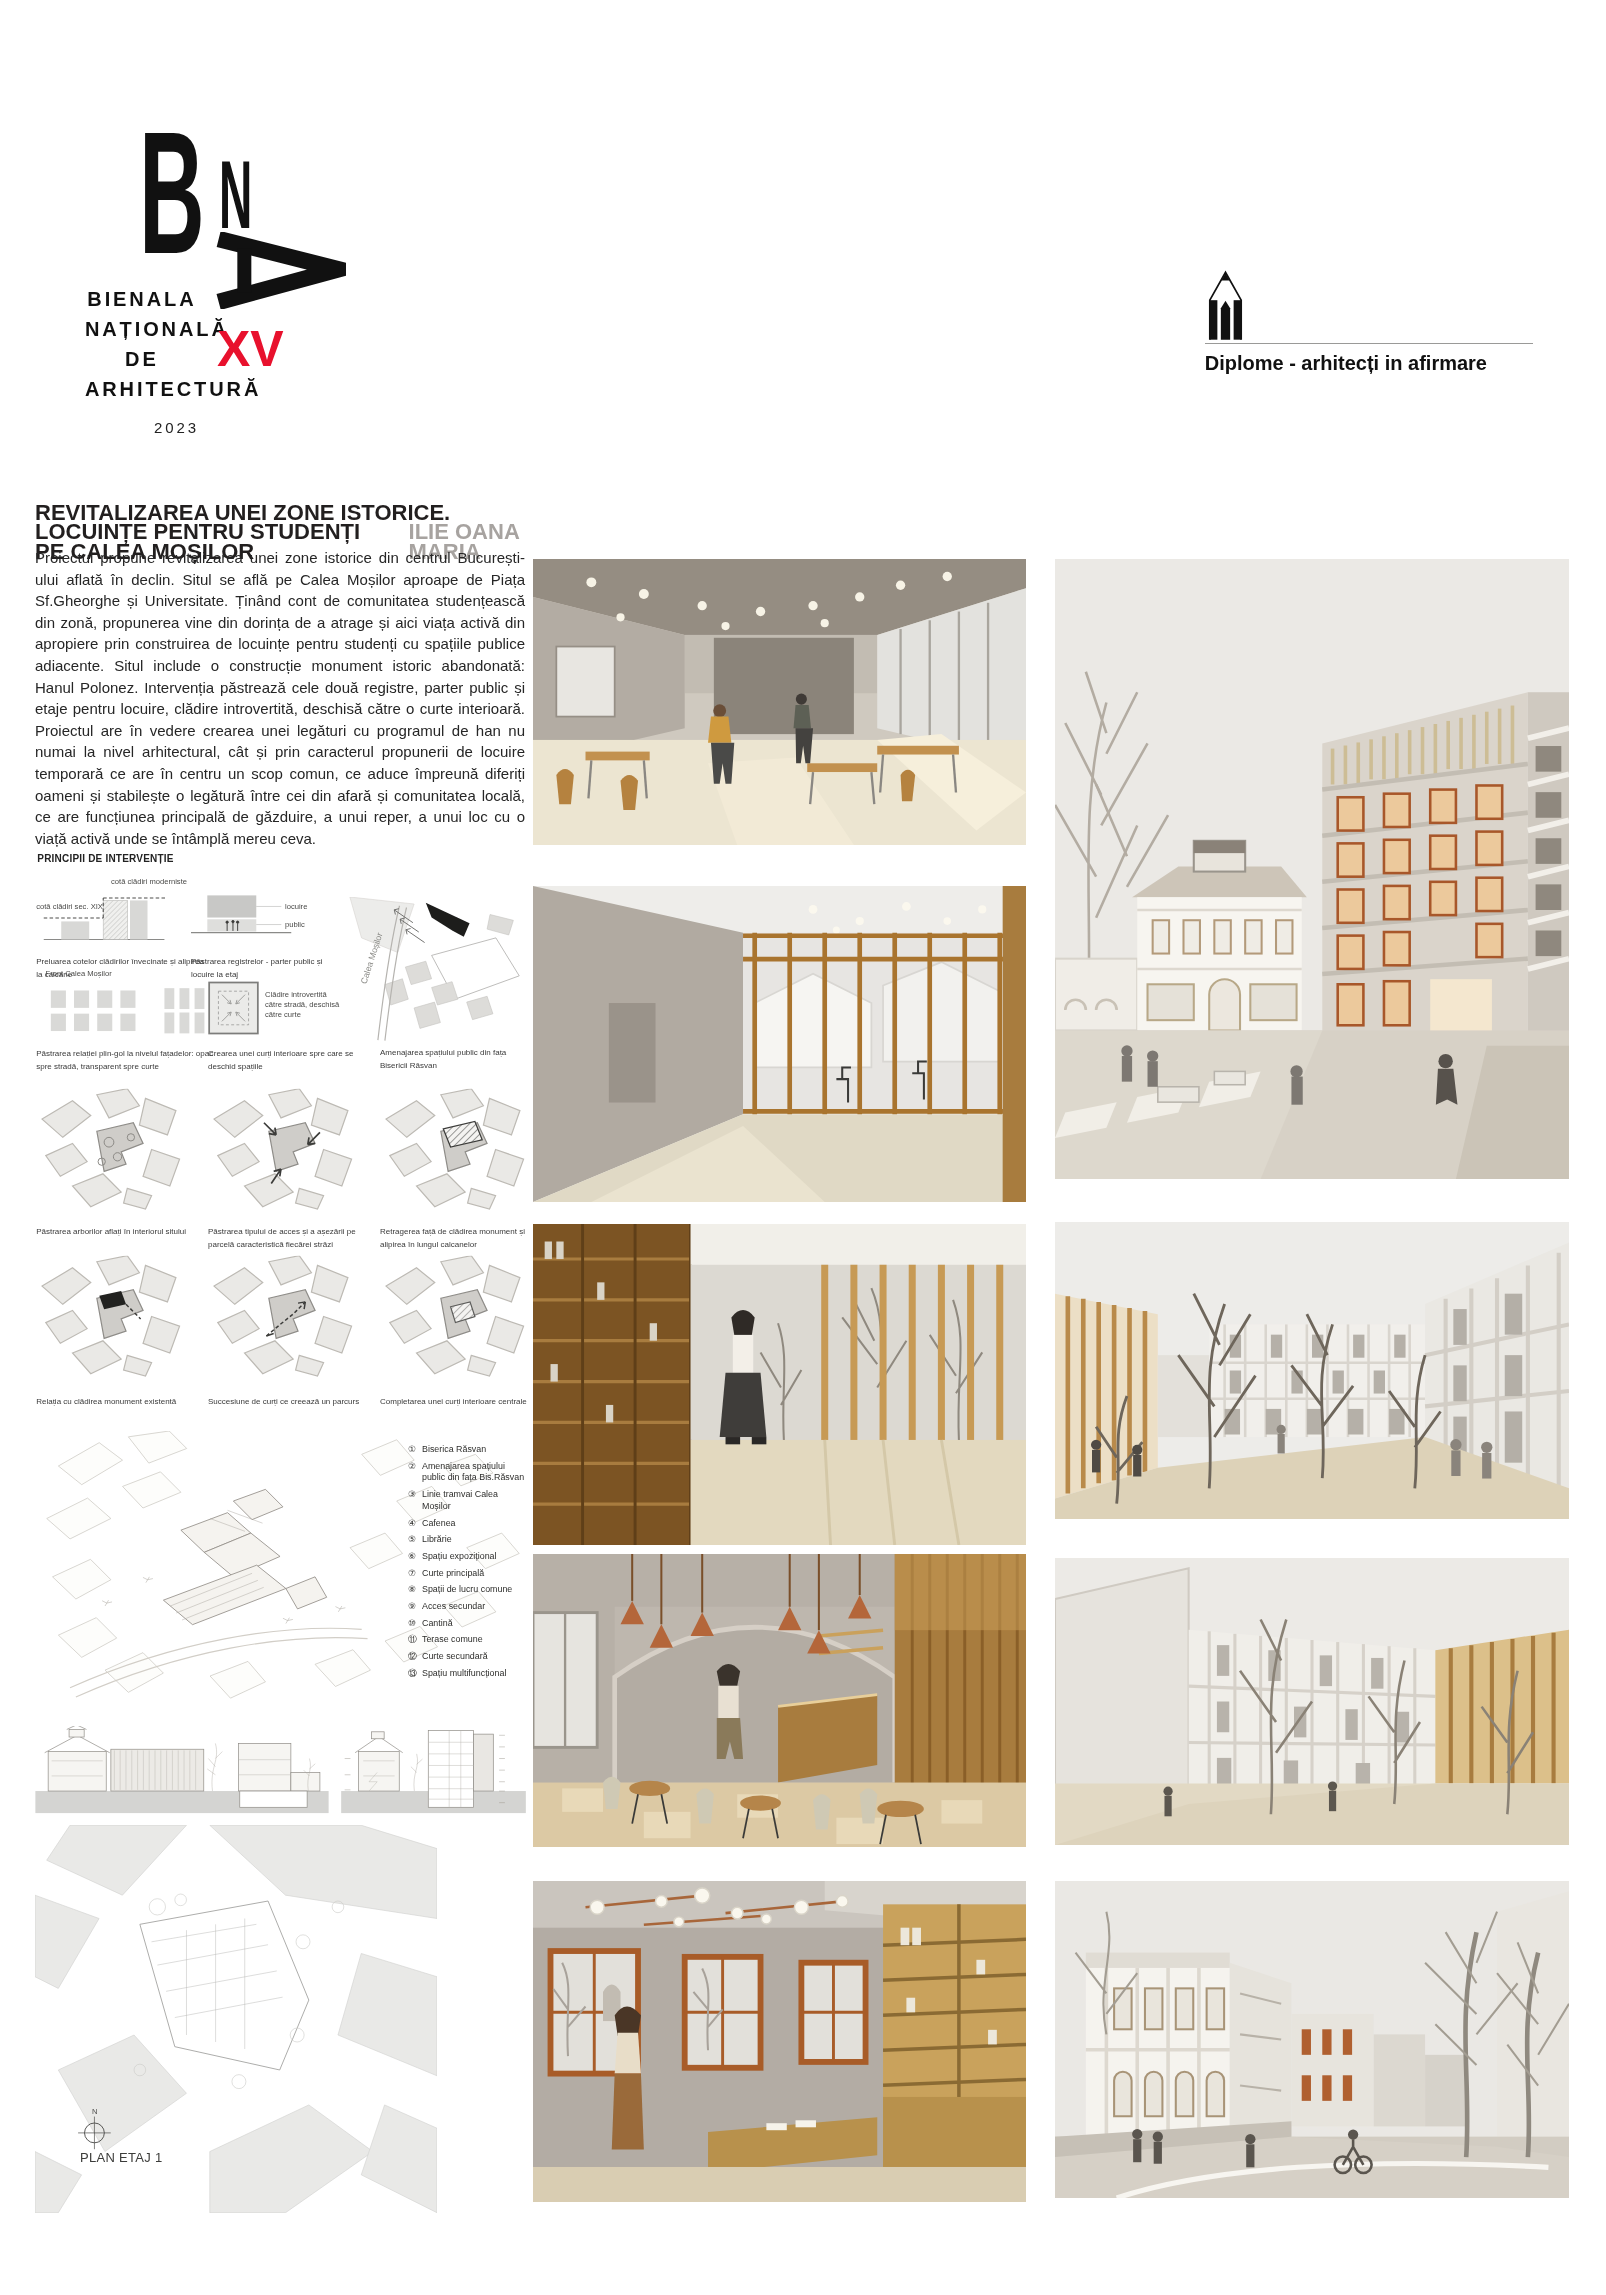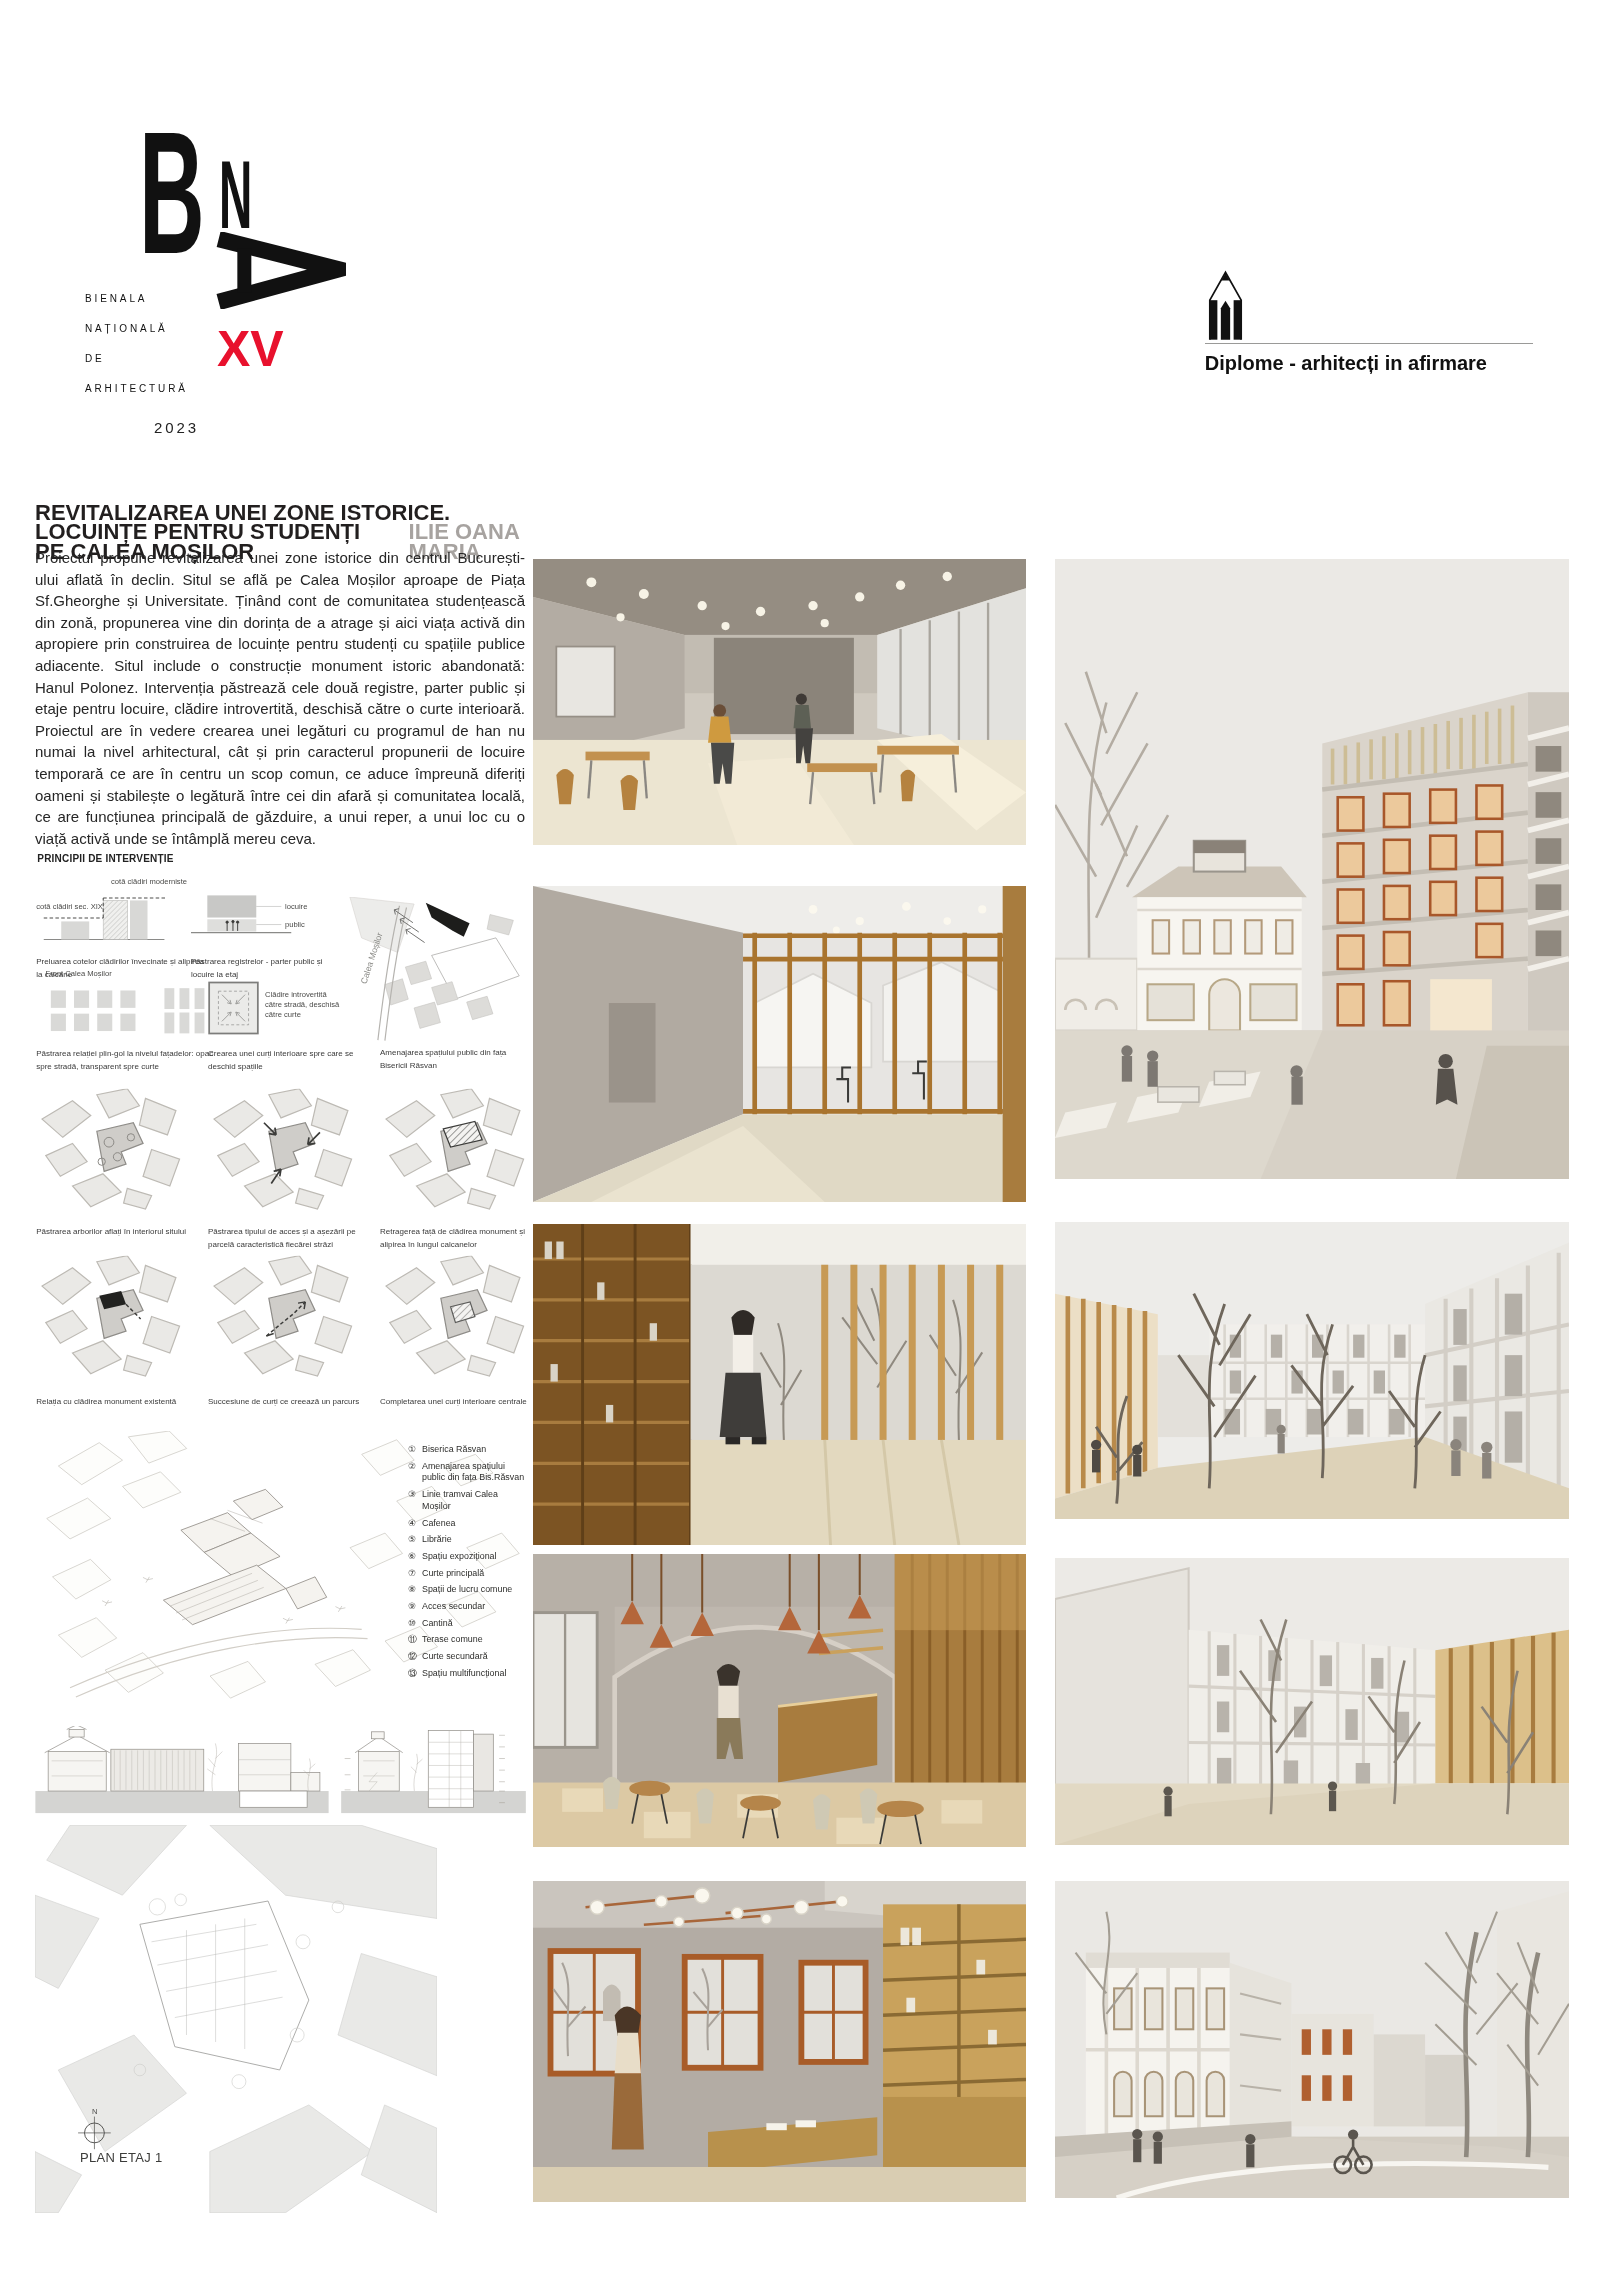--- a/index.html
+++ b/index.html
@@ -4,22 +4,22 @@
 <style>
   html,body{margin:0;padding:0;background:#ffffff;}
   #board{position:relative;width:1607px;height:2295px;background:#ffffff;
          font-family:"Liberation Sans",sans-serif;color:#1c1c1c;overflow:hidden;}
   .abs{position:absolute;}
   svg{display:block;}
   .card{position:absolute;margin:0;overflow:hidden;background:#eceae6;}
   .card svg{width:100%;height:100%;}
   
   .logo-letter{position:absolute;font-weight:700;color:#111;line-height:1;transform-origin:left top;}
-  .org-lines{position:absolute;text-align:left;font-size:10px;line-height:30px;
-             letter-spacing:2.9px;font-weight:400;color:#111;}
+  .org-lines{position:absolute;text-align:center;font-size:20px;line-height:30px;
+             letter-spacing:2.9px;font-weight:700;color:#111;}
   .edition{position:absolute;font-weight:700;line-height:1;}
   .year{position:absolute;text-align:right;font-size:15px;letter-spacing:2.9px;color:#222;}
   .program-title{position:absolute;font-weight:700;font-size:20px;color:#111;}
   .program-rule{position:absolute;height:1.2px;background:#9a9a98;}
   
   .ptitle{position:absolute;font-weight:700;font-size:22px;line-height:20px;color:#221f1f;}
   .pauthor{font-weight:700;color:#a7a3a0;}
   .pdesc{position:absolute;font-size:15px;line-height:21.6px;color:#262626;
          text-align:justify;white-space:pre-line;}
   

